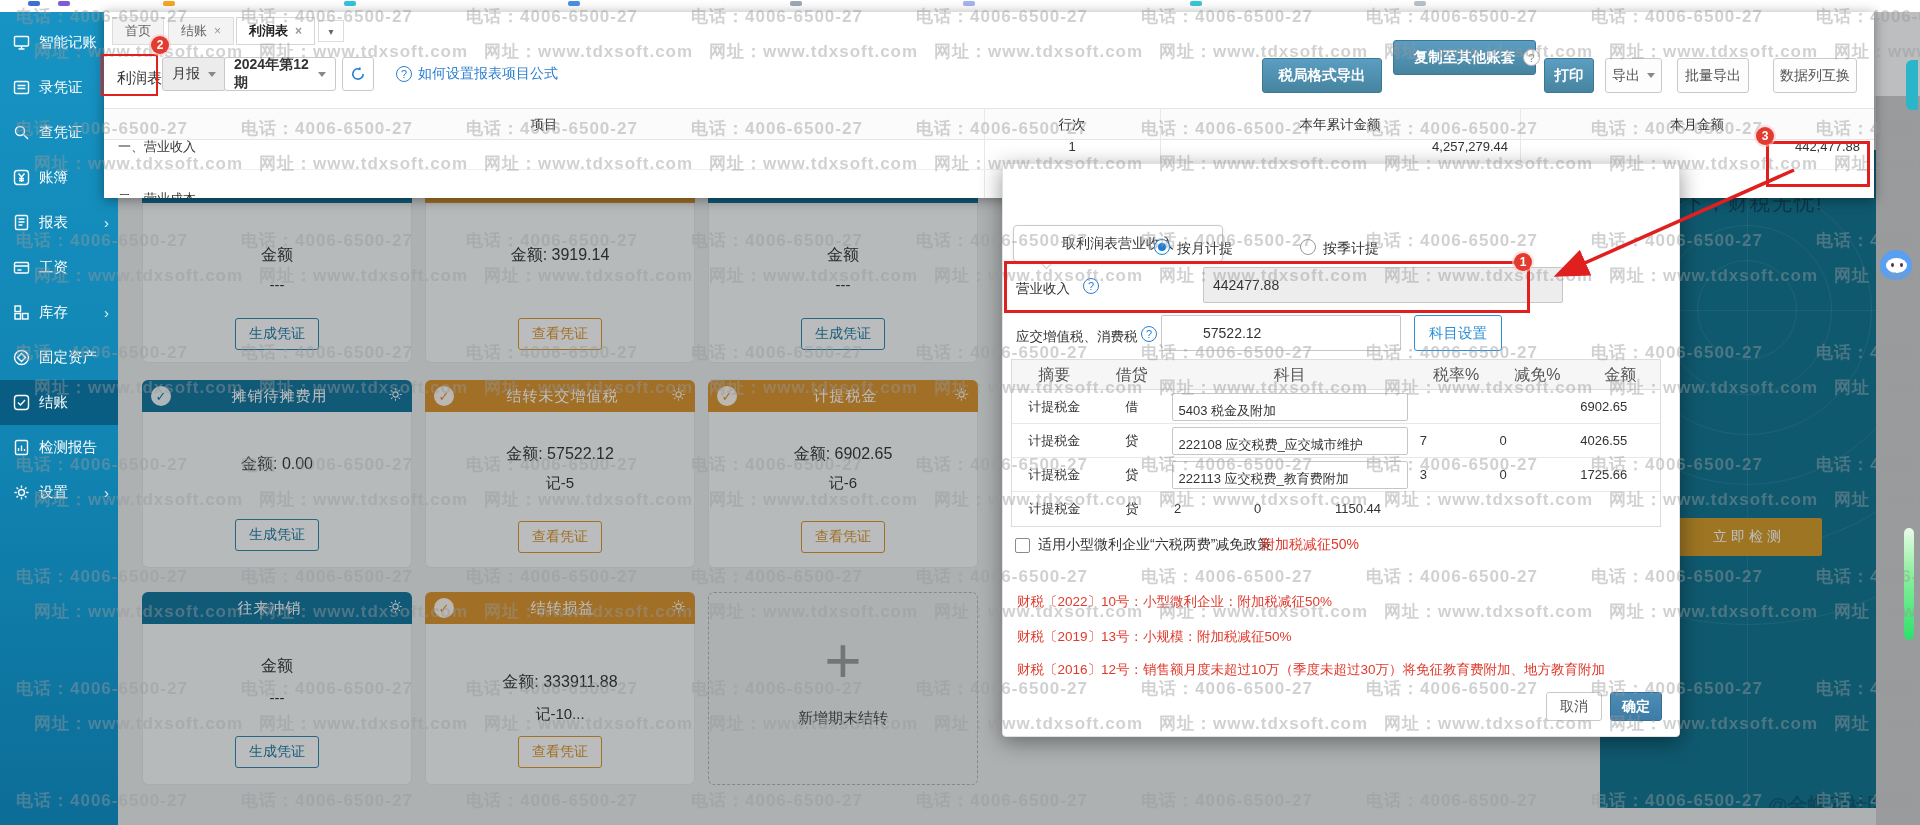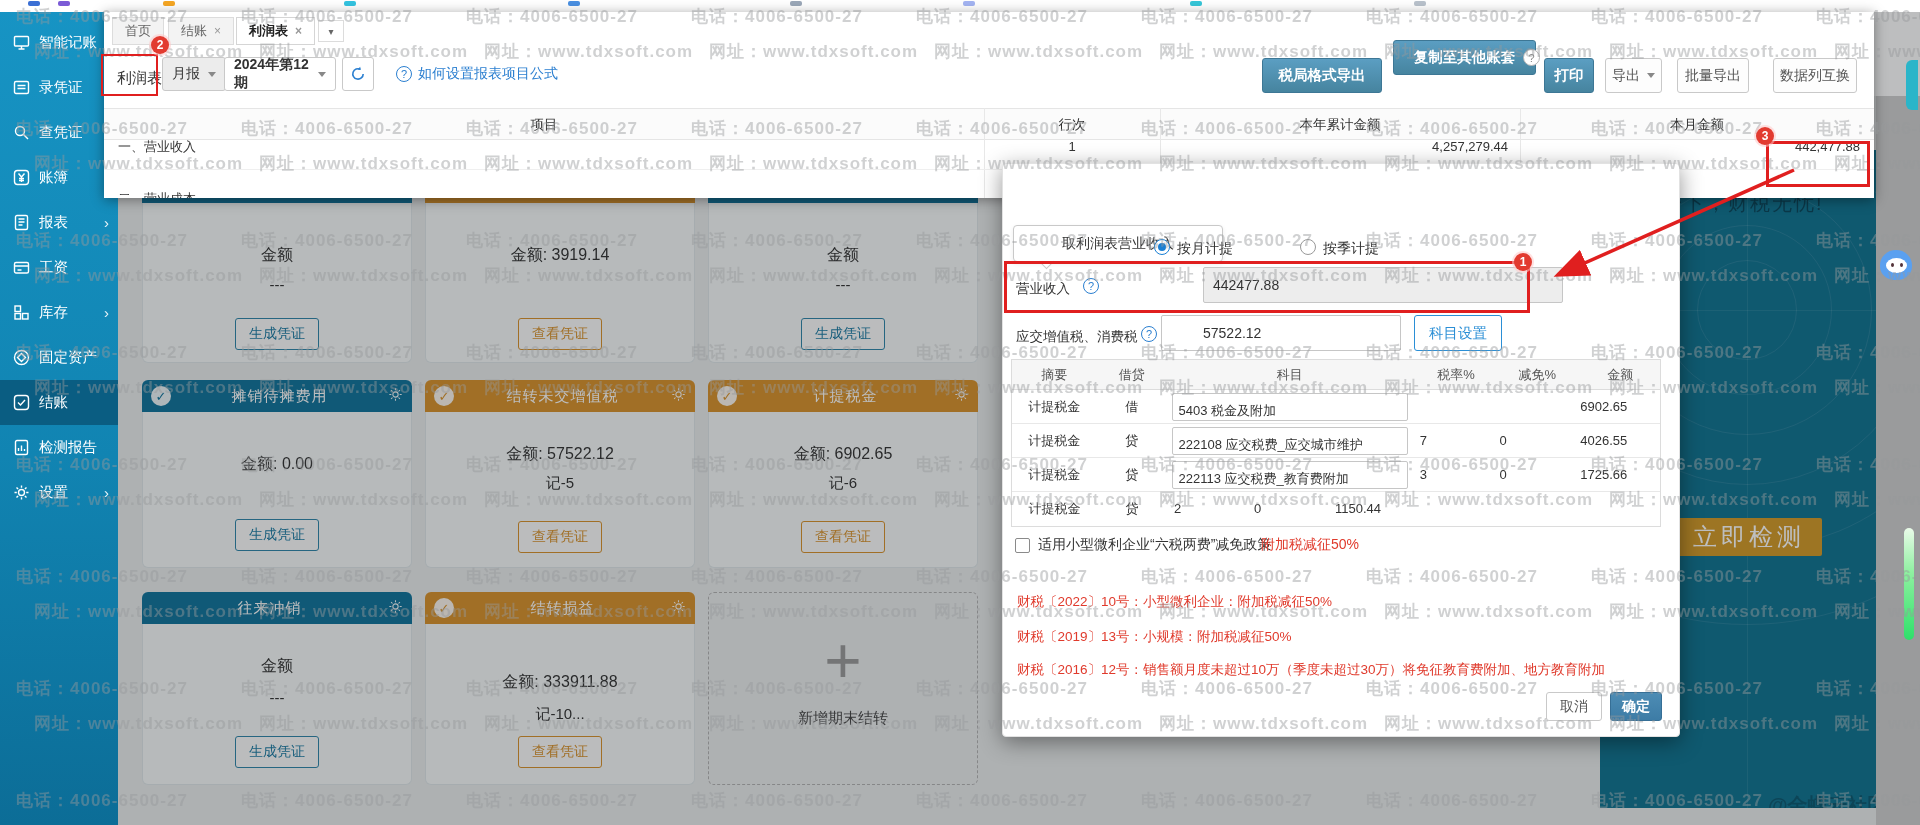--- a/index.html
+++ b/index.html
@@ -41,21 +41,21 @@
 .addcard{position:absolute;width:270px;border:1px dashed #b3b3b3;border-radius:6px;text-align:center;color:#444;z-index:1;background:transparent}
 .plus{font-size:64px;font-weight:100;color:#9a9a9a;line-height:64px}
 
 .spanel{left:1600px;top:150px;width:276px;height:658px;background:#0f7391;overflow:hidden;z-index:1}
 .ring{position:absolute;border:1px solid rgba(255,255,255,.09);border-radius:50%}
 .cross-v{position:absolute;width:1px;background:rgba(255,255,255,.08)}
 .cross-h{position:absolute;height:1px;background:rgba(255,255,255,.08)}
 .slogan{position:absolute;font-size:20px;color:rgba(5,40,55,.6);white-space:nowrap;letter-spacing:2px}
 .score{position:absolute;font-size:92px;color:rgba(238,244,246,.85);letter-spacing:2px}
 .sunit{font-size:20px;color:rgba(238,244,246,.8)}
-.checkbtn{position:absolute;width:146px;height:38px;background:#d39a27;border:none;border-radius:2px;color:#fff;font-size:24px;letter-spacing:4px;cursor:pointer}
+.checkbtn{position:absolute;width:146px;height:38px;background:#d39a27;border:none;border-radius:2px;color:#fff;font-size:14px;letter-spacing:4px;cursor:pointer}
 .credit{position:absolute;font-size:20px;font-weight:bold;color:rgba(8,62,80,.5);white-space:nowrap}
 
 .rpanel{left:104px;top:12px;width:1770px;height:186px;background:#fff;z-index:10;box-shadow:0 2px 12px rgba(0,0,0,.4)}
 .tab{position:absolute;top:5px;height:28px;display:flex;align-items:center;gap:7px;padding:0 12px;font-size:13px;background:#f3f3f3;border:1px solid #dcdcdc;color:#666;cursor:pointer}
 .tab.active{background:#fff;border-color:#d5d5d5;color:#222;font-weight:bold}
 .tabx{font-size:12px;color:#999}
 .tcaret{position:absolute;top:8px;width:26px;height:22px;border:1px solid #dcdcdc;display:flex;align-items:center;justify-content:center;font-size:10px;color:#666;cursor:pointer;background:#fff}
 .rtitle{position:absolute;font-size:15px;color:#333}
 .sel{position:absolute;height:34px;border:1px solid #c9c9c9;border-radius:3px;display:flex;align-items:center;justify-content:space-between;padding:0 9px;font-size:14px;color:#333;cursor:pointer;background:#fff}
 .caret{width:0;height:0;border-left:4px solid transparent;border-right:4px solid transparent;border-top:5px solid #888}
@@ -74,21 +74,21 @@
 .tipcaret{position:absolute;left:38px;top:92px;width:11px;height:11px;background:#fff;border-right:1px solid #c9c9c9;border-bottom:1px solid #c9c9c9;transform:rotate(45deg)}
 .radio{position:absolute;width:16px;height:16px;border-radius:50%;border:1px solid #999;background:#fff}
 .radio.sel-on{border-color:#1a7fd4}
 .radio.sel-on::after{content:"";position:absolute;left:3px;top:3px;width:8px;height:8px;border-radius:50%;background:#1a7fd4}
 .rlabel{position:absolute;font-size:14px;color:#333}
 .flabel{position:absolute;font-size:13.5px;color:#333}
 .finput{position:absolute;height:36px;border:1px solid #c6c6c6;border-radius:2px;font-size:14px;color:#333;padding:0 9px;font-family:inherit}
 .subbtn{position:absolute;width:88px;height:36px;border:1px solid #2b8fd6;border-radius:3px;background:#fff;color:#2b8fd6;font-size:14.5px;cursor:pointer}
 .dtable{position:absolute;left:8px;top:195px;width:650px;border:1px solid #dcdcdc}
 .dtable .hrow{display:flex;height:30px;background:#f6f6f6;border-bottom:1px solid #dcdcdc}
-.dtable .hrow div{font-size:13px;color:#555;line-height:30px;text-align:center}
+.dtable .hrow div{font-size:16px;color:#555;line-height:30px;text-align:center}
 .dtable .drow{display:flex;height:34px;border-bottom:1px solid #e8e8e8;background:#fff}
 .dtable .drow:last-child{border-bottom:none}
 .dtable .drow div{font-size:13px;color:#333;line-height:34px}
 .c1{width:85px;text-align:center}.c2{width:70px;text-align:center}.c3{width:247px}.c4{width:80px;padding-left:7px}.c5{width:83px;padding-left:7px}.c6{width:85px;padding-left:5px}
 .accbox{margin:3px 5px;height:28px;line-height:26px;border:1px solid #c6c6c6;border-radius:2px;background:#fff;padding:0 6px;font-size:13px;white-space:nowrap;overflow:hidden}
 .dchk{position:absolute;left:12px;top:374px;width:15px;height:15px;border:1px solid #8a8a8a;border-radius:2px;background:#fff;cursor:pointer}
 .dchklabel{position:absolute;left:35px;top:372px;font-size:14px;color:#333}
 .rednote{position:absolute;font-size:13.5px;color:#e03a2c}
 .cancelbtn{position:absolute;left:543px;top:528px;width:56px;height:29px;background:#fff;border:1px solid #c9c9c9;border-radius:3px;color:#555;font-size:14px;cursor:pointer}
 .okbtn{position:absolute;left:607px;top:528px;width:52px;height:29px;background:linear-gradient(#4d8cb4,#3d7ca6);border:1px solid #366f96;border-radius:3px;color:#fff;font-size:14px;font-weight:bold;cursor:pointer}

